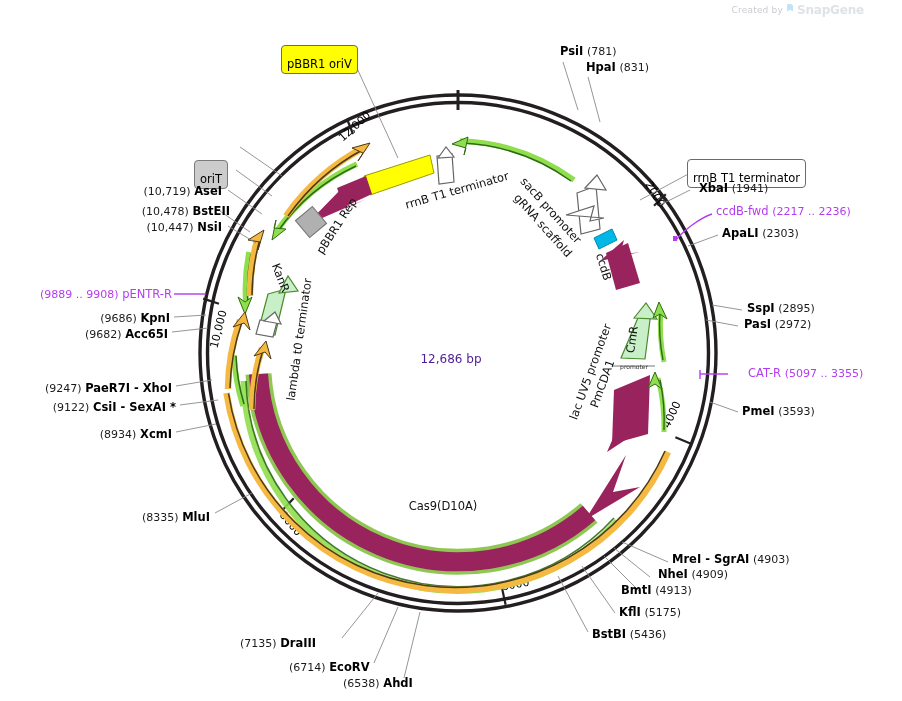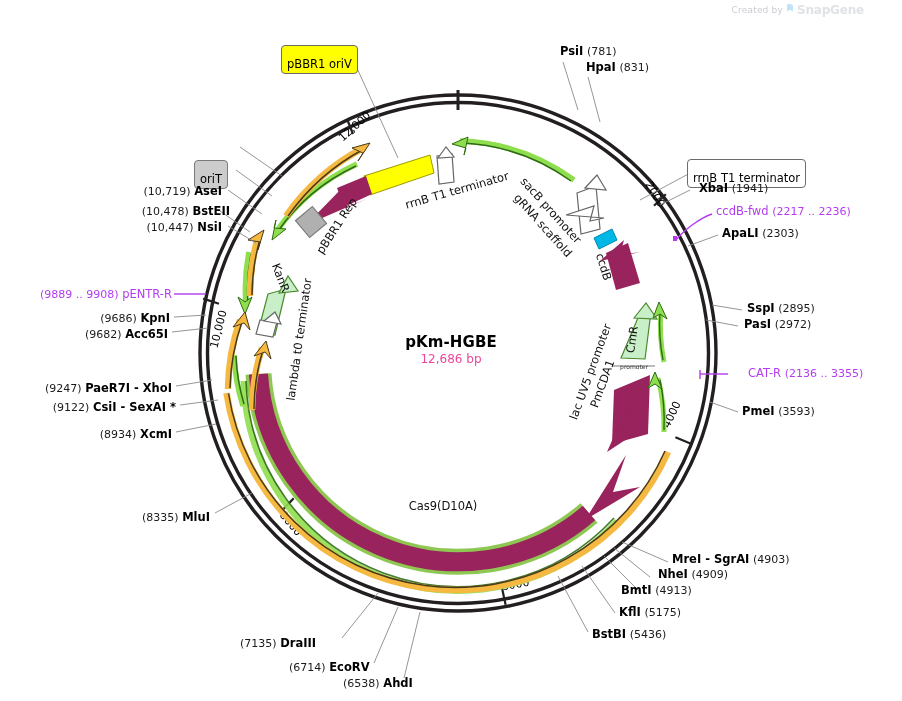--- a/index.html
+++ b/index.html
@@ -48,21 +48,21 @@
   .boxlab.yellow{background:#ffff00;border-color:#6b6b6b;}
   .boxlab.gray{background:#cccccc;border-color:#7a7a7a;}
 
   
   #plasmid-title{
     position:absolute;left:0;width:902px;text-align:center;
     top:333px;font-size:15px;font-weight:700;color:#000;letter-spacing:.1px;
   }
   #plasmid-size{
     position:absolute;left:0;width:902px;text-align:center;
-    top:352px;font-size:12px;font-weight:400;color:#ec4899;
+    top:352px;font-size:12px;font-weight:400;color:#4c1d95;
   }
 
   
   .ftext{font-family:"DejaVu Sans", sans-serif;font-size:11.5px;fill:#111;}
   .ftext-sm{font-family:"DejaVu Sans", sans-serif;font-size:6px;fill:#333;}
   .ticktext{font-family:"DejaVu Sans", sans-serif;font-size:11px;fill:#000;}
 </style>
 </head>
 <body>
 
@@ -290,21 +290,20 @@
 
     <g stroke="#b43cf0" stroke-width="1.4" fill="none">
       <path d="M 712 214 C 700 218 684 230 676 240"></path>
       <line x1="728" y1="374" x2="700" y2="374"></line>
       <line x1="700" y1="370" x2="700" y2="379"></line>
       <line x1="174" y1="294" x2="206" y2="294"></line>
       <rect x="673" y="236" width="4" height="5" fill="#b43cf0" stroke="none"></rect>
     </g>
   </svg>
 
-  <div id="plasmid-title">pKm-HGBE</div>
   <div id="plasmid-size">12,686 bp</div>
 
   <div class="boxlab yellow" style="left:281px;top:45px;">pBBR1 oriV</div>
   <div class="boxlab gray" style="left:194px;top:160px;">oriT</div>
   <div class="boxlab" style="left:687px;top:159px;">rrnB T1 terminator</div>
 
   <div class="olabel right" style="left:560px;top:44px;">
     <span class="enz">PsiI</span>
     <span class="pos">(781)</span>
   </div>
@@ -327,21 +326,21 @@
   <div class="olabel right" style="left:747px;top:301px;">
     <span class="enz">SspI</span>
     <span class="pos">(2895)</span>
   </div>
   <div class="olabel right" style="left:744px;top:317px;">
     <span class="enz">PasI</span>
     <span class="pos">(2972)</span>
   </div>
   <div class="olabel right primer" style="left:748px;top:366px;">
     <span class="enz">CAT-R</span>
-    <span class="pos">(2136 .. 3355)</span>
+    <span class="pos">(5097 .. 3355)</span>
   </div>
   <div class="olabel right" style="left:742px;top:404px;">
     <span class="enz">PmeI</span>
     <span class="pos">(3593)</span>
   </div>
   <div class="olabel right" style="left:672px;top:552px;">
     <span class="enz">MreI  -  SgrAI</span>
     <span class="pos">(4903)</span>
   </div>
   <div class="olabel right" style="left:658px;top:567px;">

